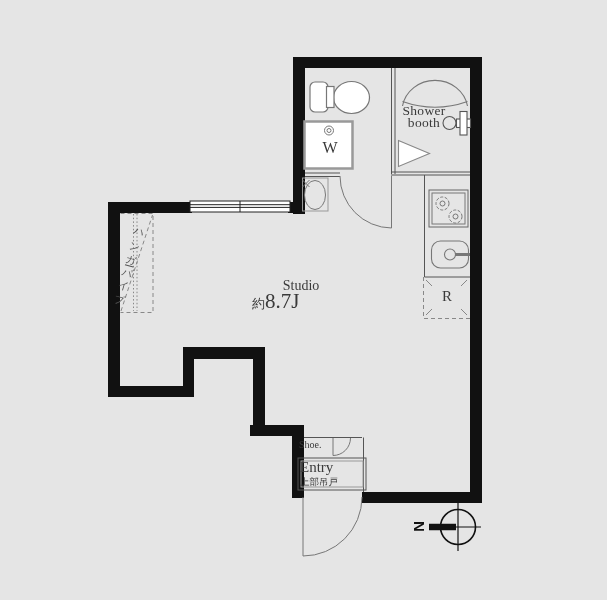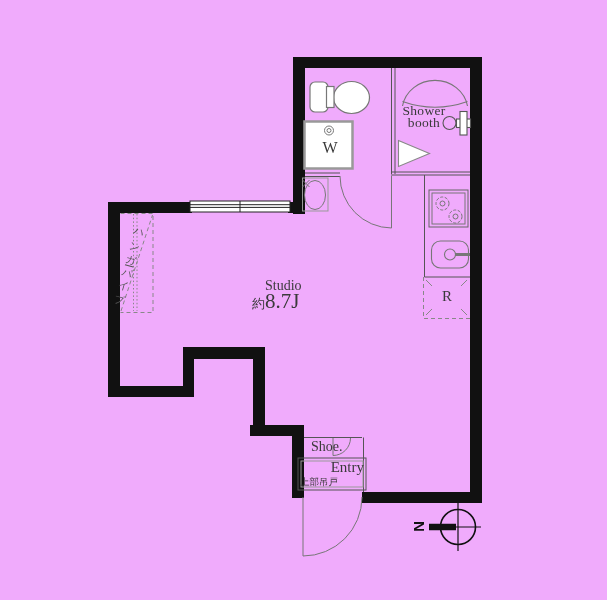--- a/index.html
+++ b/index.html
@@ -1,27 +1,27 @@
 <!DOCTYPE html>
 <html><head>
 <meta charset="utf-8">
 <style>
   html,body{margin:0;padding:0;background:#ffffff;}
-  .stage{position:relative;width:607px;height:600px;background:#f0abfc;overflow:hidden;
+  .stage{position:relative;width:607px;height:600px;background:#e5e5e5;overflow:hidden;
          font-family:"Liberation Serif","DejaVu Serif",serif;color:#333;}
   .stage svg{position:absolute;left:0;top:0;}
   .lbl{position:absolute;white-space:nowrap;color:#3a3a3a;}
   .shower-lbl{left:396px;top:105px;width:56px;font-size:13.5px;line-height:11.5px;text-align:center;letter-spacing:.3px;}
   .w-lbl{left:316px;top:139px;width:28px;font-size:16px;text-align:center;}
   .r-lbl{left:433px;top:288px;width:28px;font-size:15px;text-align:center;}
-  .studio-lbl{left:265px;top:278px;width:72px;font-size:14px;}
+  .studio-lbl{left:265px;top:278px;width:72px;font-size:14px;text-align:center;}
   .area-lbl{left:252px;top:290px;width:98px;font-size:21px;line-height:22px;}
   .area-lbl .pfx{font-size:13px;}
-  .shoe-lbl{left:311px;top:439px;font-size:14px;}
-  .entry-lbl{left:300px;top:460px;width:64px;font-size:15px;text-align:right;line-height:15px;}
+  .shoe-lbl{left:299px;top:439px;font-size:10px;}
+  .entry-lbl{left:300px;top:460px;width:64px;font-size:15px;text-align:left;line-height:15px;}
   .entrysub-lbl{left:300px;top:476px;width:64px;font-size:9.5px;text-align:left;}
   .hanger-lbl{left:134px;top:223px;font-size:10.5px;letter-spacing:1px;
               writing-mode:vertical-rl;text-orientation:upright;
               transform:rotate(16deg);transform-origin:50% 0;color:#555;}
   .north-lbl{left:414px;top:518px;font-size:15px;font-weight:bold;color:#111;
              font-family:"Liberation Sans","DejaVu Sans",sans-serif;
              transform:rotate(90deg);}
 </style>
 </head>
 <body>

